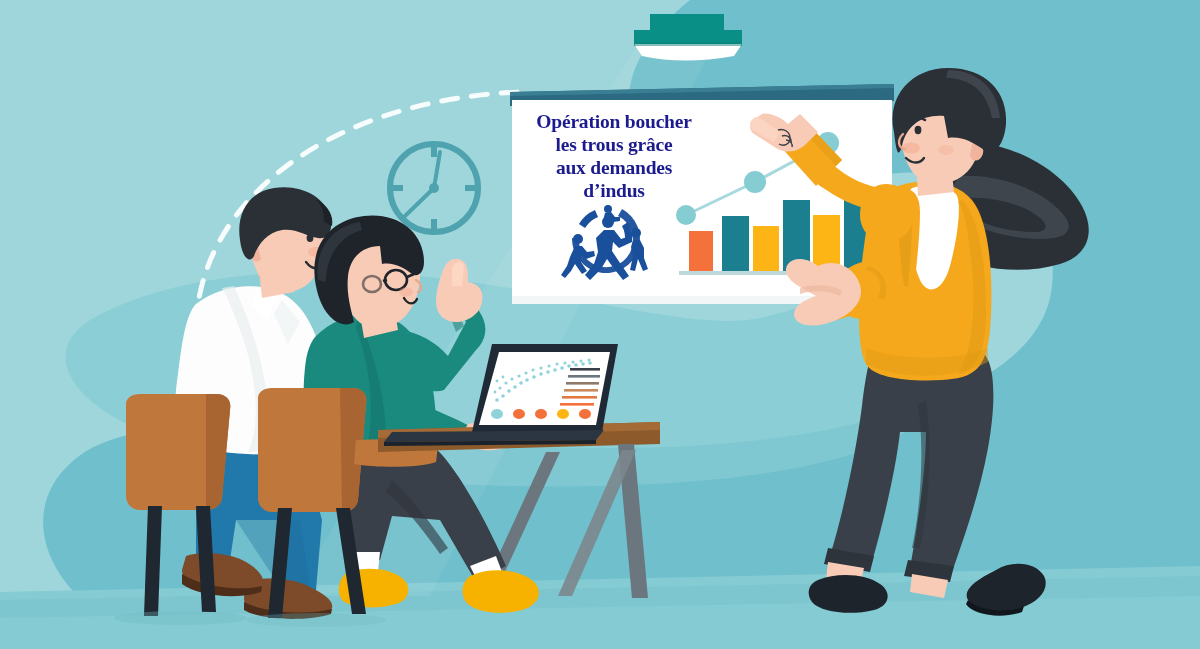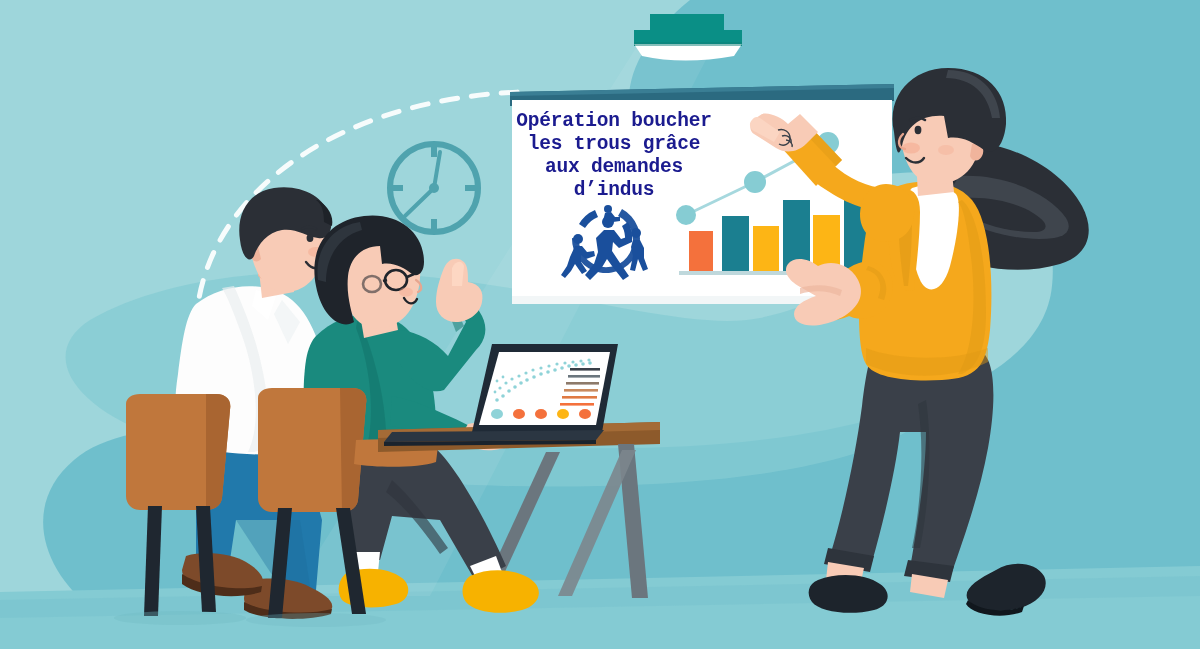--- a/index.html
+++ b/index.html
@@ -11,21 +11,21 @@
   #scene svg{position:absolute;left:0;top:0;width:1200px;height:649px;display:block;}
   .board-title{
     position:absolute;
     left:505px;top:110px;width:218px;
     text-align:center;
     color:#1b1b8f;
     font-weight:bold;
     font-size:19.5px;
     line-height:23px;
     letter-spacing:-0.2px;
-    font-family:Liberation Mono, monospace;
+    font-family:Liberation Serif, serif;
     white-space:pre-line;
     pointer-events:none;
   }
 </style>
 </head>
 <body>
 
 <div id="scene">
 
 <svg viewBox="0 0 1200 649" xmlns="http://www.w3.org/2000/svg">

